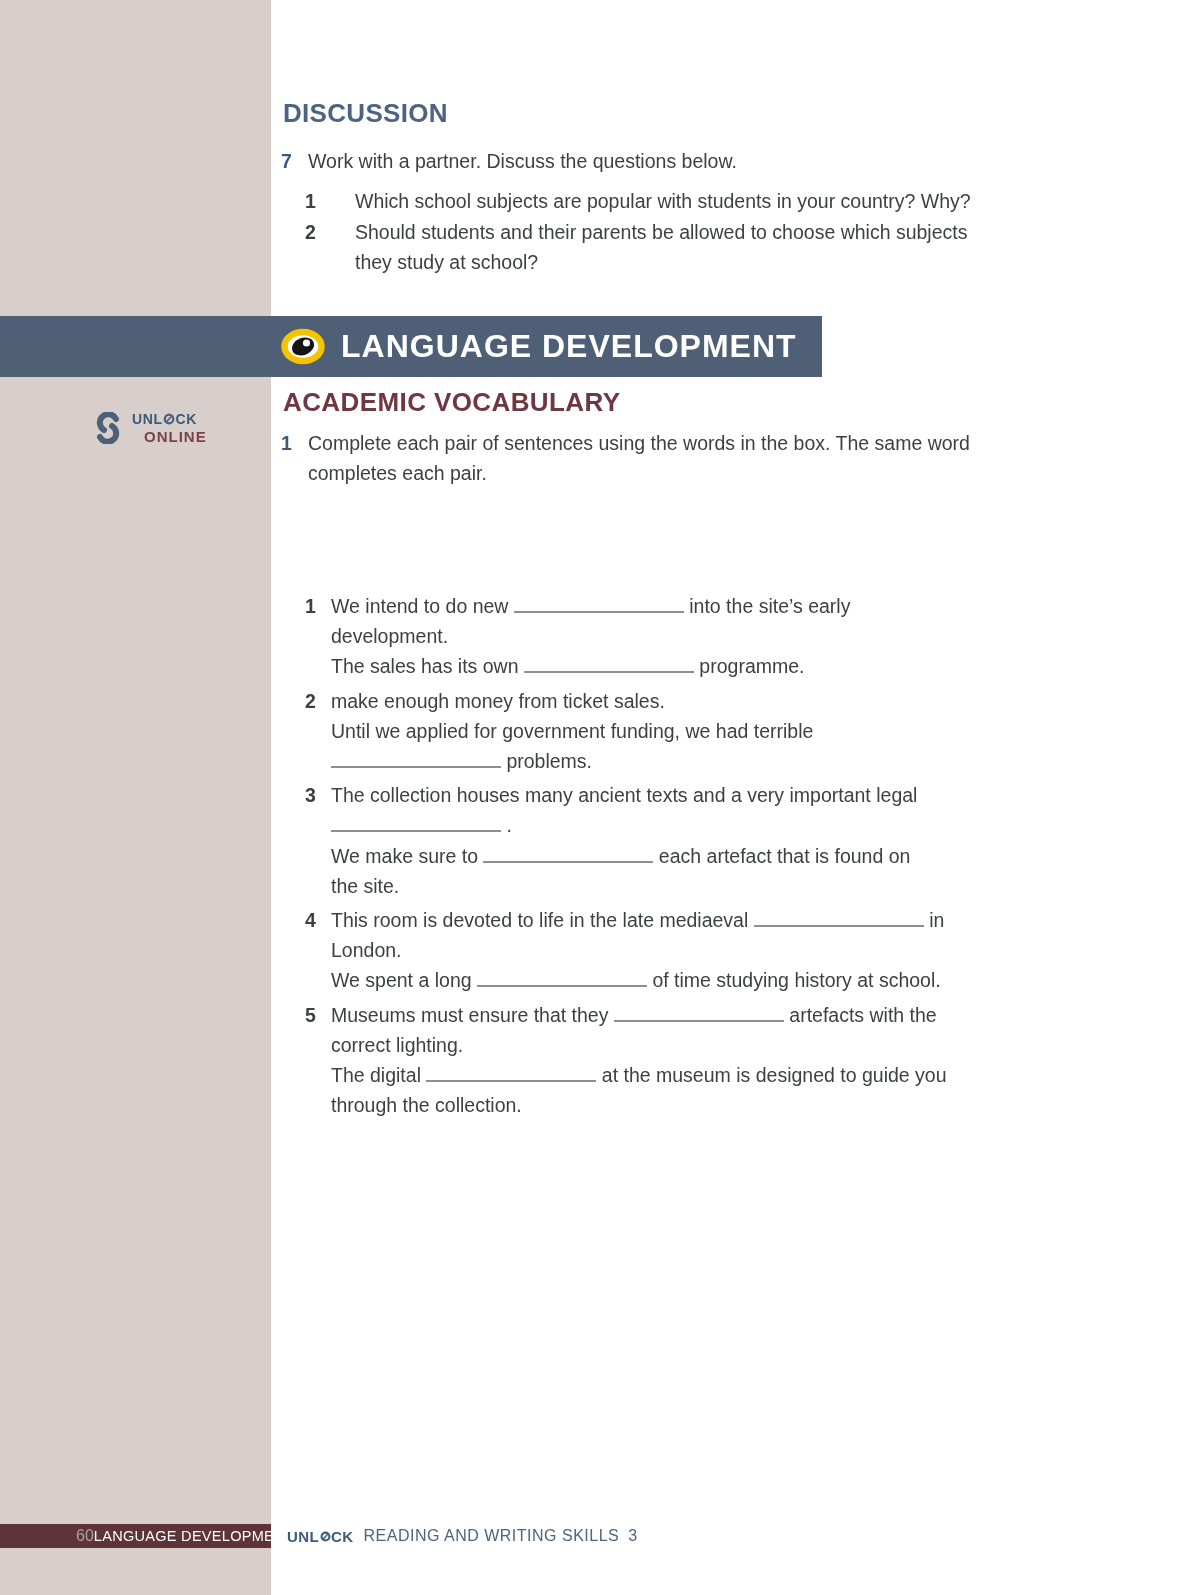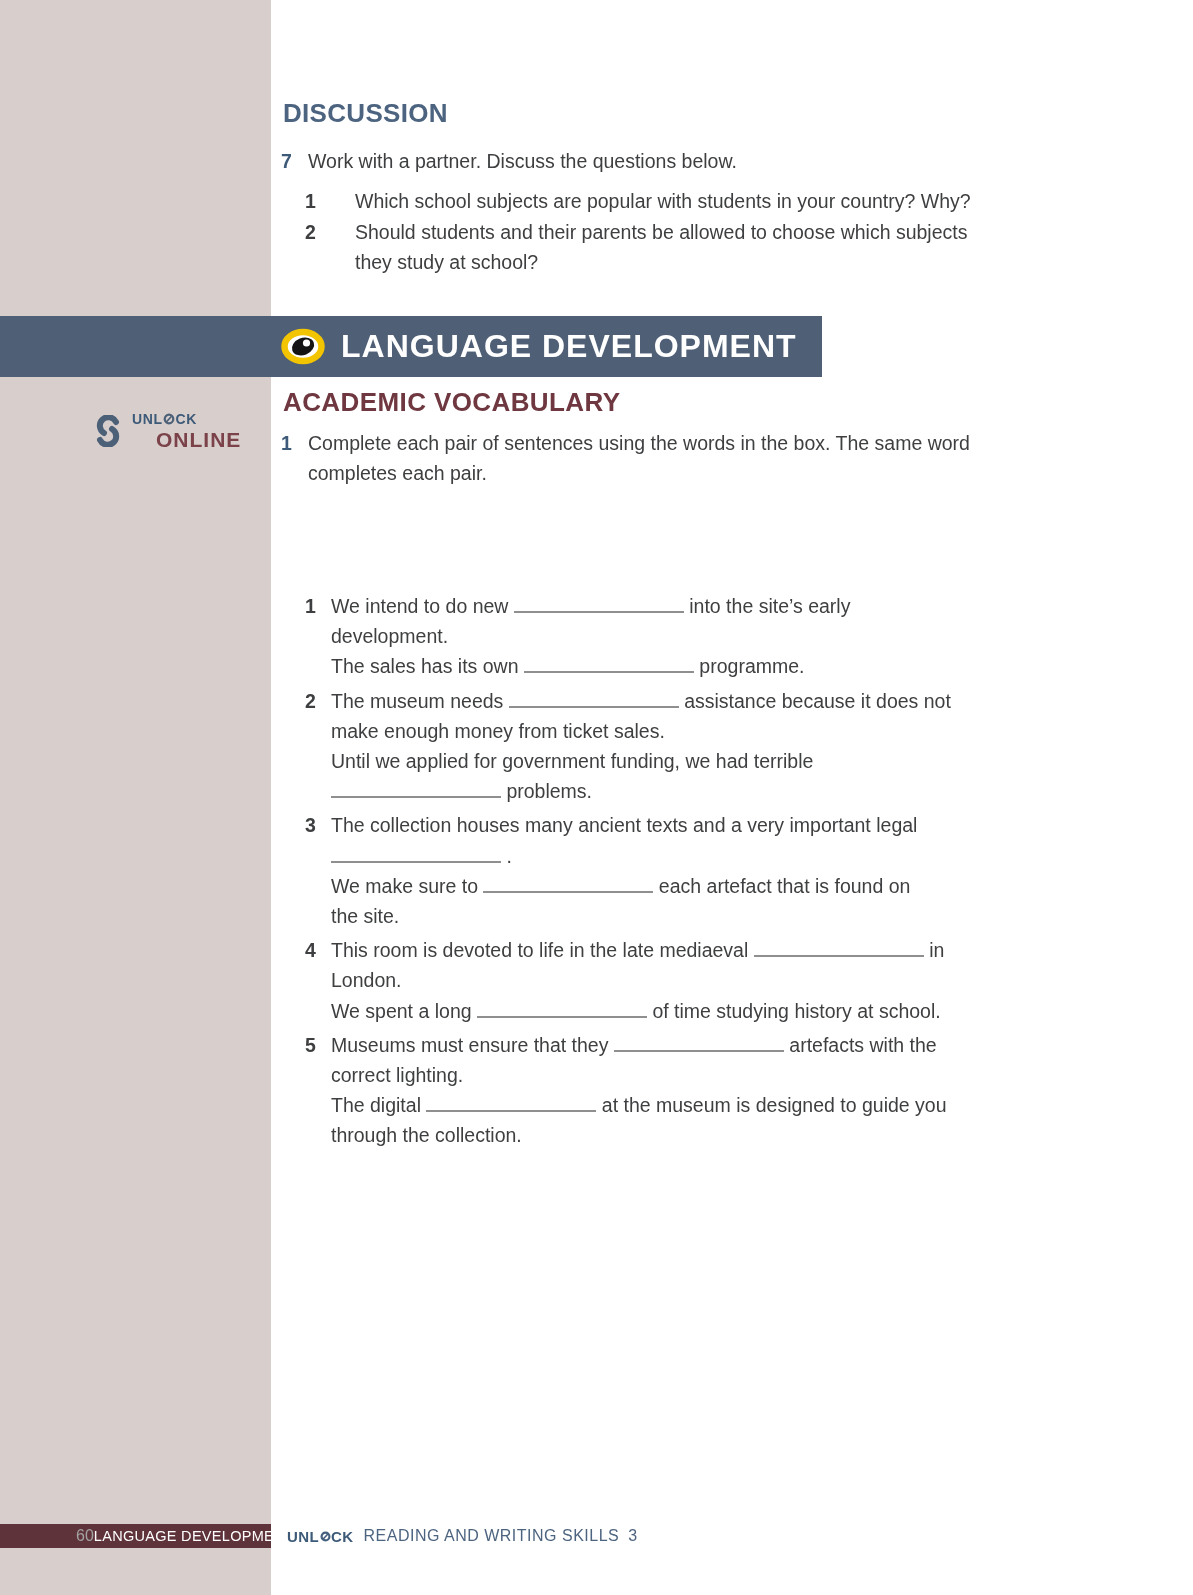--- a/index.html
+++ b/index.html
@@ -7,21 +7,21 @@
     position:relative; width:1193px; height:1595px; overflow:hidden;
     background:#ffffff; font-family:"Liberation Sans", sans-serif;
     color:var(--ink,#3e3f41);
   }
   .sidebar-band { position:absolute; left:0; top:0; width:271px; height:1595px; background:var(--band,#d8cecc); }
 
   
   .online-badge { position:absolute; left:90px; top:412px; display:flex; align-items:center; gap:6px; }
   .badge-text { display:flex; flex-direction:column; line-height:1; }
   .badge-unlock { display:flex; align-items:center; font-weight:bold; font-size:14px; letter-spacing:0.6px; color:var(--slate,#4c6078); }
-  .badge-online { margin-top:3px; margin-left:24px; font-weight:bold; font-size:21px; letter-spacing:1px; color:var(--maroon2,#7b424a); }
+  .badge-online { margin-top:3px; margin-left:12px; font-weight:bold; font-size:15px; letter-spacing:1px; color:var(--maroon2,#7b424a); }
   .keyhole { display:inline-block; margin:0 0.5px; }
 
   
   .discussion-heading { position:absolute; left:283px; top:98px; margin:0; font-size:26px; font-weight:bold; letter-spacing:0.3px; color:var(--steel,#4d6480); }
   .ex-row { position:absolute; left:281px; display:flex; }
   .ex-num { width:27px; flex:0 0 27px; font-size:19.5px; font-weight:bold; color:var(--slate,#3d5a78); line-height:30px; }
   .ex-text { width:685px; font-size:19.5px; line-height:30px; }
   #exercise7 { top:146px; }
   .q-list { position:absolute; left:305px; top:186px; width:700px; }
   .q-row { display:flex; }
@@ -128,21 +128,20 @@
         <span class="v-num">1</span>
         <div class="v-lines">
           <div class="v-line"><span>We intend to do new </span><span class="blank"></span><span> into the site’s early</span></div>
           <div class="v-line"><span>development.</span></div>
           <div class="v-line"><span>The sales has its own </span><span class="blank"></span><span> programme.</span></div>
         </div>
       </div>
       <div class="v-item">
         <span class="v-num">2</span>
         <div class="v-lines">
-          <div class="v-line"><span>The museum needs </span><span class="blank"></span><span> assistance because it does not</span></div>
           <div class="v-line"><span>make enough money from ticket sales.</span></div>
           <div class="v-line"><span>Until we applied for government funding, we had terrible</span></div>
           <div class="v-line"><span class="blank"></span><span> problems.</span></div>
         </div>
       </div>
       <div class="v-item">
         <span class="v-num">3</span>
         <div class="v-lines">
           <div class="v-line"><span>The collection houses many ancient texts and a very important legal</span></div>
           <div class="v-line"><span class="blank"></span><span> .</span></div>

